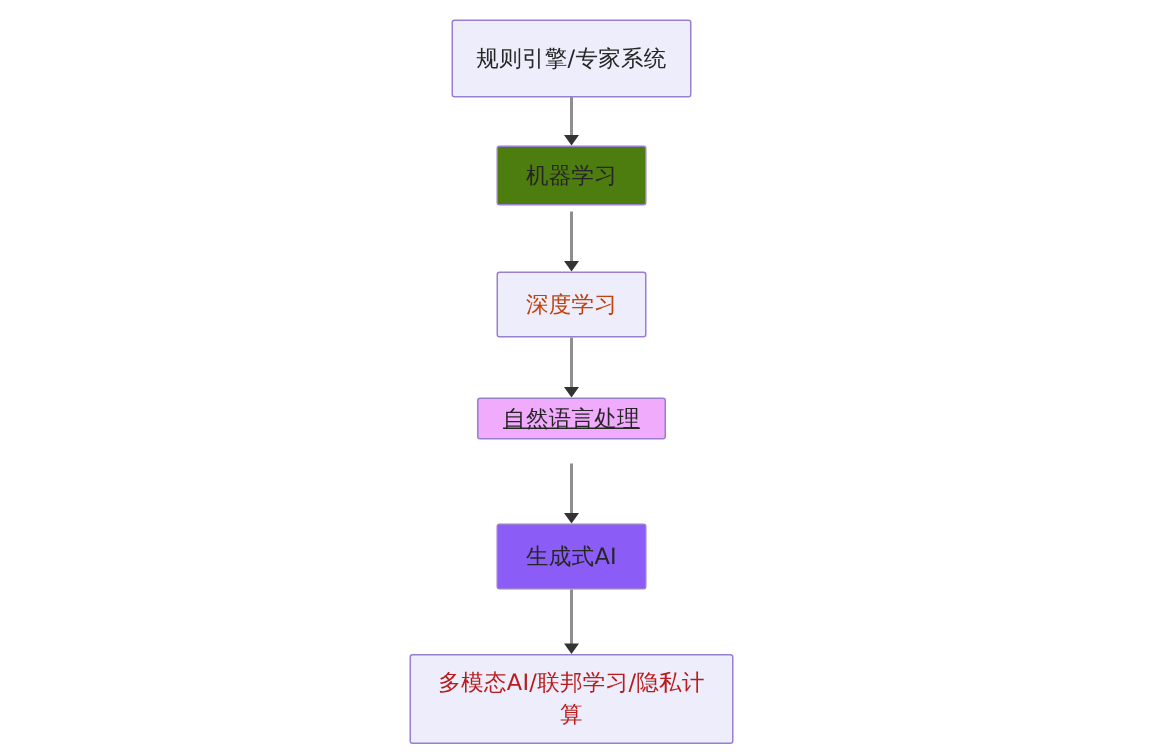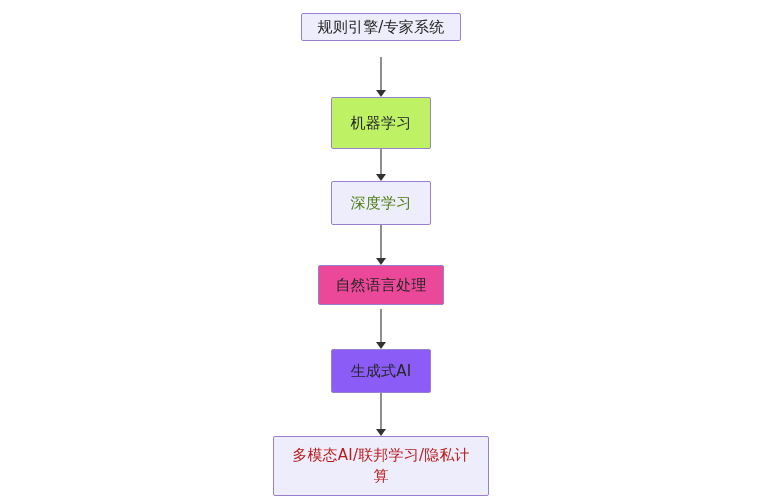--- a/index.html
+++ b/index.html
@@ -78,21 +78,21 @@
   </div>
   <div class="edge" id="edge-3" style="left: 374px; top: 309px; height: 40px;">
     <div class="stem" style="height: 34px; background: rgb(143, 143, 143);"></div>
     <div class="head" style="top: 33px; border-top-color: rgb(51, 51, 51);"></div>
   </div>
   <div class="edge" id="edge-4" style="left: 374px; top: 393px; height: 43px;">
     <div class="stem" style="height: 37px; background: rgb(143, 143, 143);"></div>
     <div class="head" style="top: 36px; border-top-color: rgb(51, 51, 51);"></div>
   </div>
 
-  <div class="node" id="node-0" style="left: 301px; top: 13px; width: 160px; height: 28px; background: rgb(237, 237, 251); border-color: rgb(154, 127, 208); color: rgb(38, 38, 38);">规则引擎/专家系统</div>
-  <div class="node" id="node-1" style="left: 331px; top: 97px; width: 100px; height: 52px; background: #bef264; border-color: rgb(154, 127, 208); color: rgb(38, 38, 38);">机器学习</div>
-  <div class="node" id="node-2" style="left: 331px; top: 181px; width: 100px; height: 44px; background: rgb(237, 237, 251); border-color: rgb(154, 127, 208); color: #4d7c0f;">深度学习</div>
-  <div class="node" id="node-3" style="left: 318px; top: 265px; width: 126px; height: 40px; background: #ec4899; border-color: rgb(154, 127, 208); color: rgb(38, 38, 38);">自然语言处理</div>
+  <div class="node" id="node-0" style="left: 301px; top: 13px; width: 160px; height: 52px; background: rgb(237, 237, 251); border-color: rgb(154, 127, 208); color: rgb(38, 38, 38);">规则引擎/专家系统</div>
+  <div class="node" id="node-1" style="left: 331px; top: 97px; width: 100px; height: 40px; background: #4d7c0f; border-color: rgb(154, 127, 208); color: rgb(38, 38, 38);">机器学习</div>
+  <div class="node" id="node-2" style="left: 331px; top: 181px; width: 100px; height: 44px; background: rgb(237, 237, 251); border-color: rgb(154, 127, 208); color: #c2410c;">深度学习</div>
+  <div class="node" id="node-3" style="left: 318px; top: 265px; width: 126px; height: 28px; background: #f0abfc; border-color: rgb(154, 127, 208); color: rgb(38, 38, 38); text-decoration: underline;">自然语言处理</div>
   <div class="node" id="node-4" style="left: 331px; top: 349px; width: 100px; height: 44px; background: #8b5cf6; border-color: rgb(154, 127, 208); color: rgb(38, 38, 38);">生成式AI</div>
   <div class="node" id="node-5" style="left: 273px; top: 436px; width: 216px; height: 60px; background: rgb(237, 237, 251); border-color: rgb(154, 127, 208); color: #b91c1c;">多模态AI/联邦学习/隐私计
 算</div>
 
 </div>
 
 </body></html>

